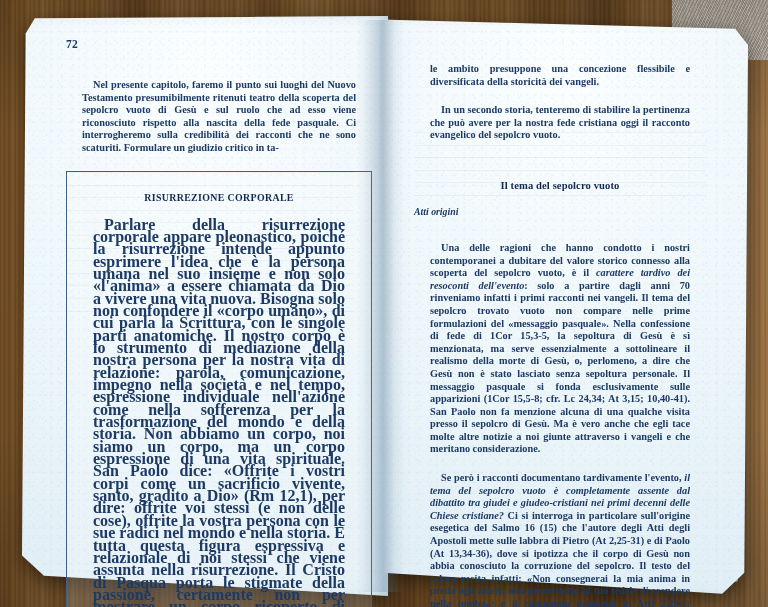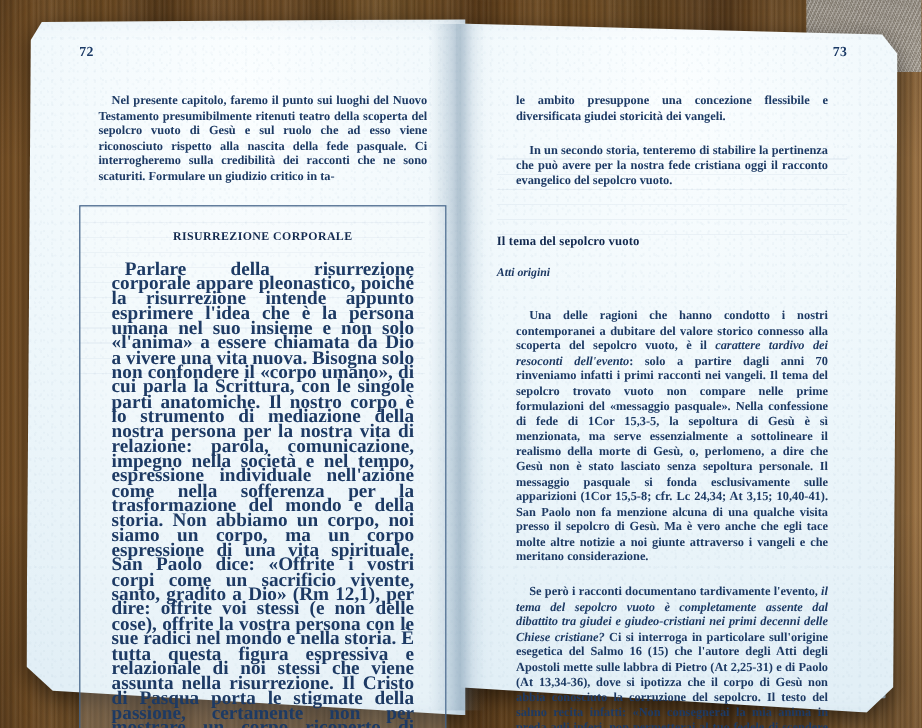--- a/index.html
+++ b/index.html
@@ -140,20 +140,21 @@
   .spacer-sm { height: 9px; }
   .spacer-md { height: 15px; }
   .spacer-lg { height: 22px; }
 
   .sec-head {
     font-size: 10.6px;
     font-weight: bold;
     color: #12294f;
     margin: 0;
     letter-spacing: .1px;
+    text-align: center;
   }
   .sub-head {
     font-size: 9.8px;
     font-style: italic;
     font-weight: bold;
     color: #1c3862;
     margin: 0;
   }
   .it { font-style: italic; }
 
@@ -237,25 +238,24 @@
 
     </div>
 
     <div class="leaf" id="page-right">
       <div id="grain"></div>
     </div>
     <div class="bleed" id="bleed-right"></div>
 
     <div class="page-inner" id="right-inner">
 
-      <div class="folio right">73</div>
 
       <div class="spacer-sm"></div>
 
-      <p class="para">le ambito presuppone una concezione flessibile e diversificata giudei storicità dei vangeli.</p>
+      <p class="para">le ambito presuppone una concezione flessibile e diversificata della storicità dei vangeli.</p>
 
       <p class="para indent">In un secondo storia, tenteremo di stabilire la pertinenza che può avere per la nostra fede cristiana oggi il racconto evangelico del sepolcro vuoto.</p>
 
       <div class="spacer-lg"></div>
 
       <p class="sec-head">Il tema del sepolcro vuoto</p>
 
       <div class="spacer-md"></div>
 
       <p class="sub-head">Atti origini</p>

